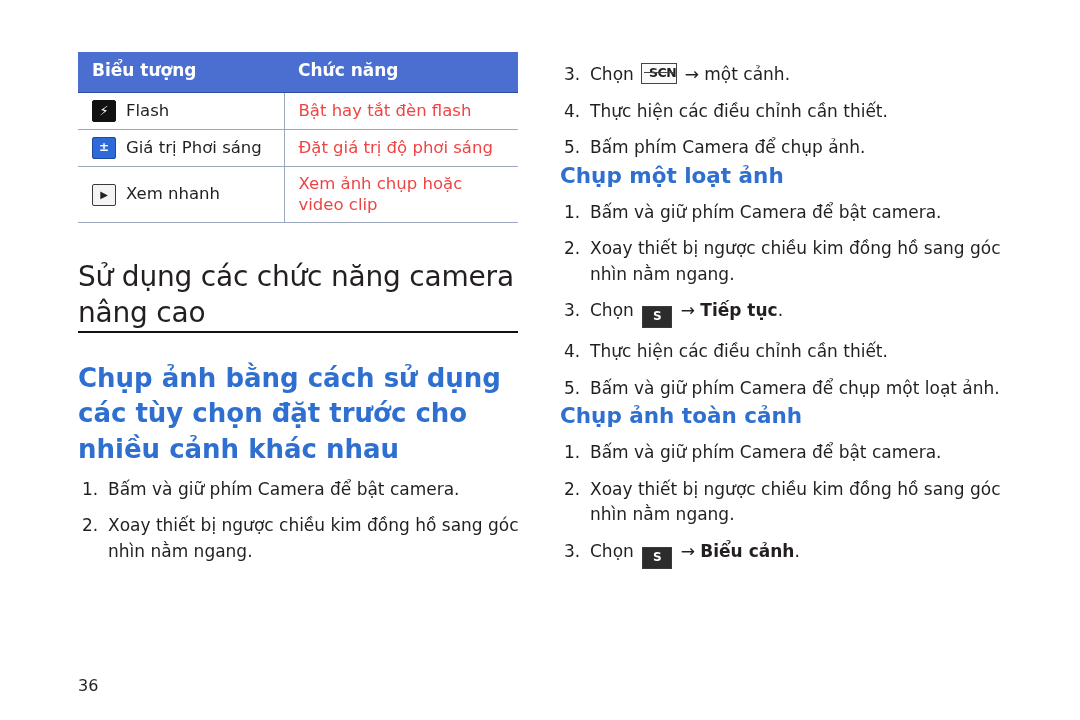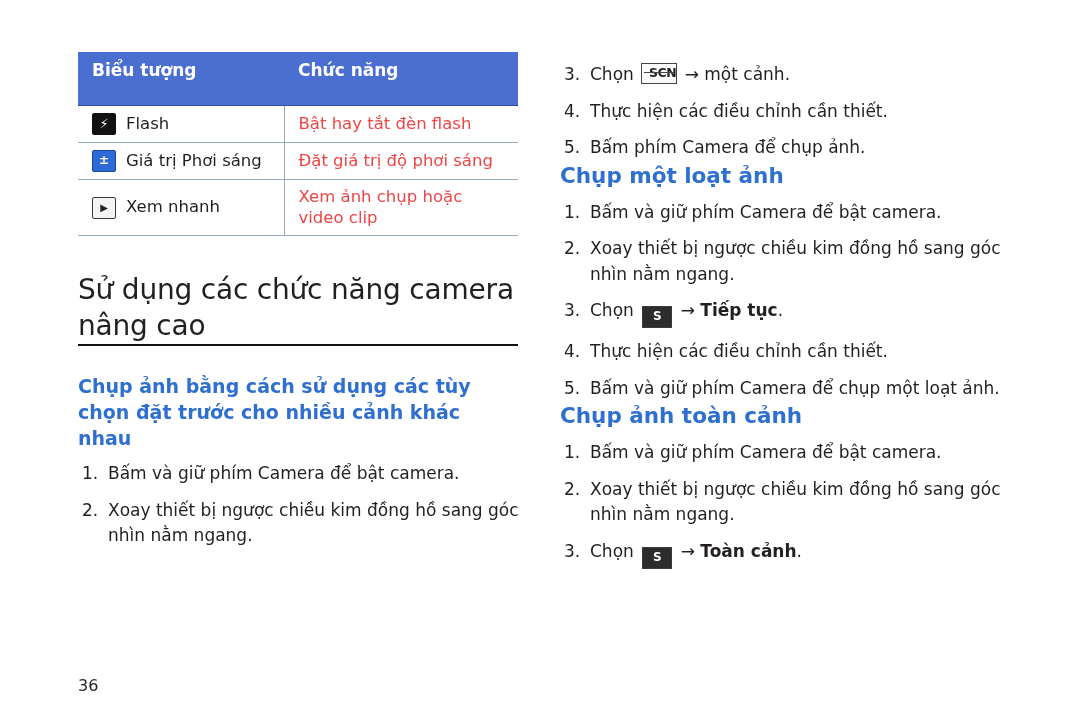--- a/index.html
+++ b/index.html
@@ -37,21 +37,21 @@
     border-collapse: collapse;
     width: 440px;
     table-layout: fixed;
   }
   table.icon-table th {
     background: #4a6fd1;
     color: #ffffff;
     font-size: 17px;
     font-weight: bold;
     text-align: left;
-    padding: 8px 10px 25px 14px;
+    padding: 8px 10px 12px 14px;
     border: none;
   }
   table.icon-table th.th-first { width: 182px; }
   table.icon-table td {
     border-bottom: 1px solid #9aa7bd;
     font-size: 16.5px;
     padding: 7px 10px 7px 14px;
     vertical-align: middle;
     line-height: 1.25;
   }
@@ -159,21 +159,21 @@
     letter-spacing: -0.2px;
   }
   p.intro {
     font-size: 17px;
     line-height: 1.52;
     margin: 18px 0 0 0;
     width: 442px;
   }
   h2.blue {
     color: #2e6fd0;
-    font-size: 19px;
+    font-size: 26px;
     font-weight: bold;
     line-height: 1.36;
     margin: 28px 0 0 0;
     width: 440px;
   }
   h2.blue.r {
     font-size: 21.5px;
     margin-top: 0;
   }
   .rh-top { margin-top: 26px; }
@@ -317,19 +317,19 @@
       <li>
         <span class="num">1.</span>
         <span class="txt">Bấm và giữ phím Camera để bật camera.</span>
       </li>
       <li>
         <span class="num">2.</span>
         <span class="txt">Xoay thiết bị ngược chiều kim đồng hồ sang góc nhìn nằm ngang.</span>
       </li>
       <li>
         <span class="num">3.</span>
-        <span class="txt"><span>Chọn </span><span class="ico-burst">S</span><span> → </span><span class="bold">Toàn cảnh</span><span>.</span></span>
+        <span class="txt"><span>Chọn </span><span class="ico-burst">S</span><span> → </span><span class="bold">Biểu cảnh</span><span>.</span></span>
       </li>
     </ol>
   </div>
 
   <div class="page-num">36</div>
 </div>
 
 </body></html>

